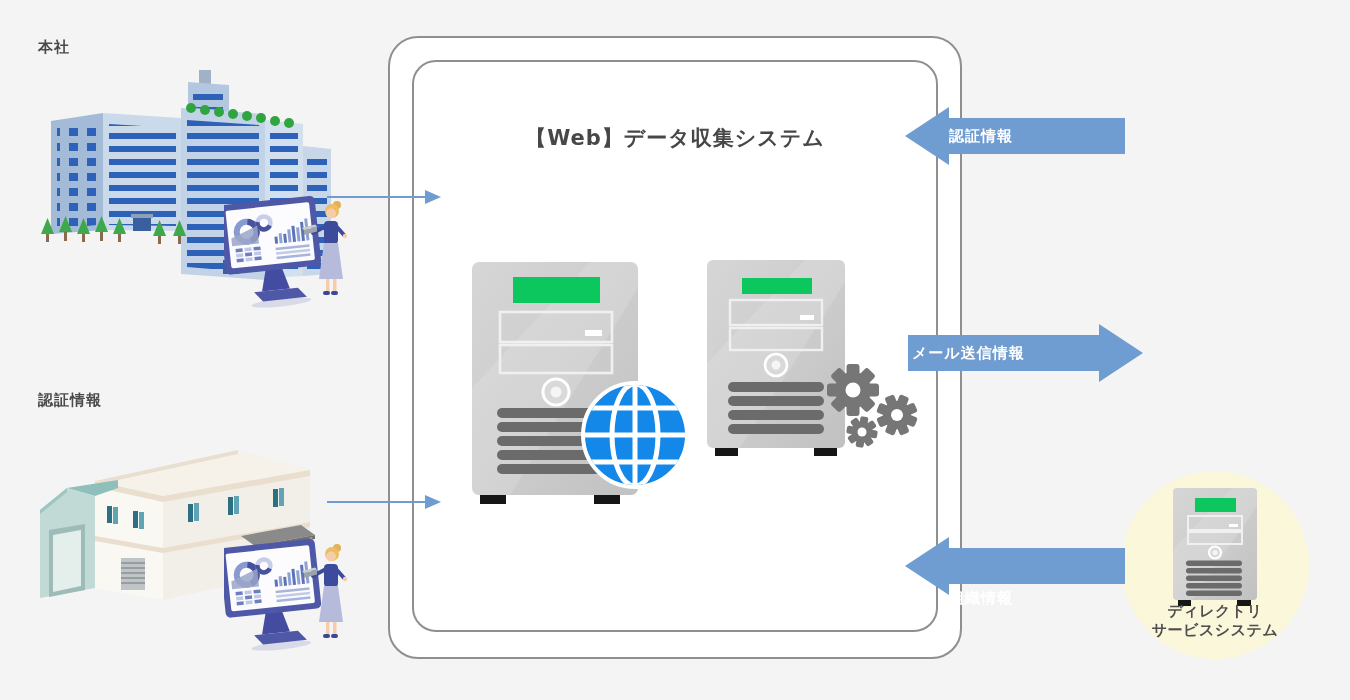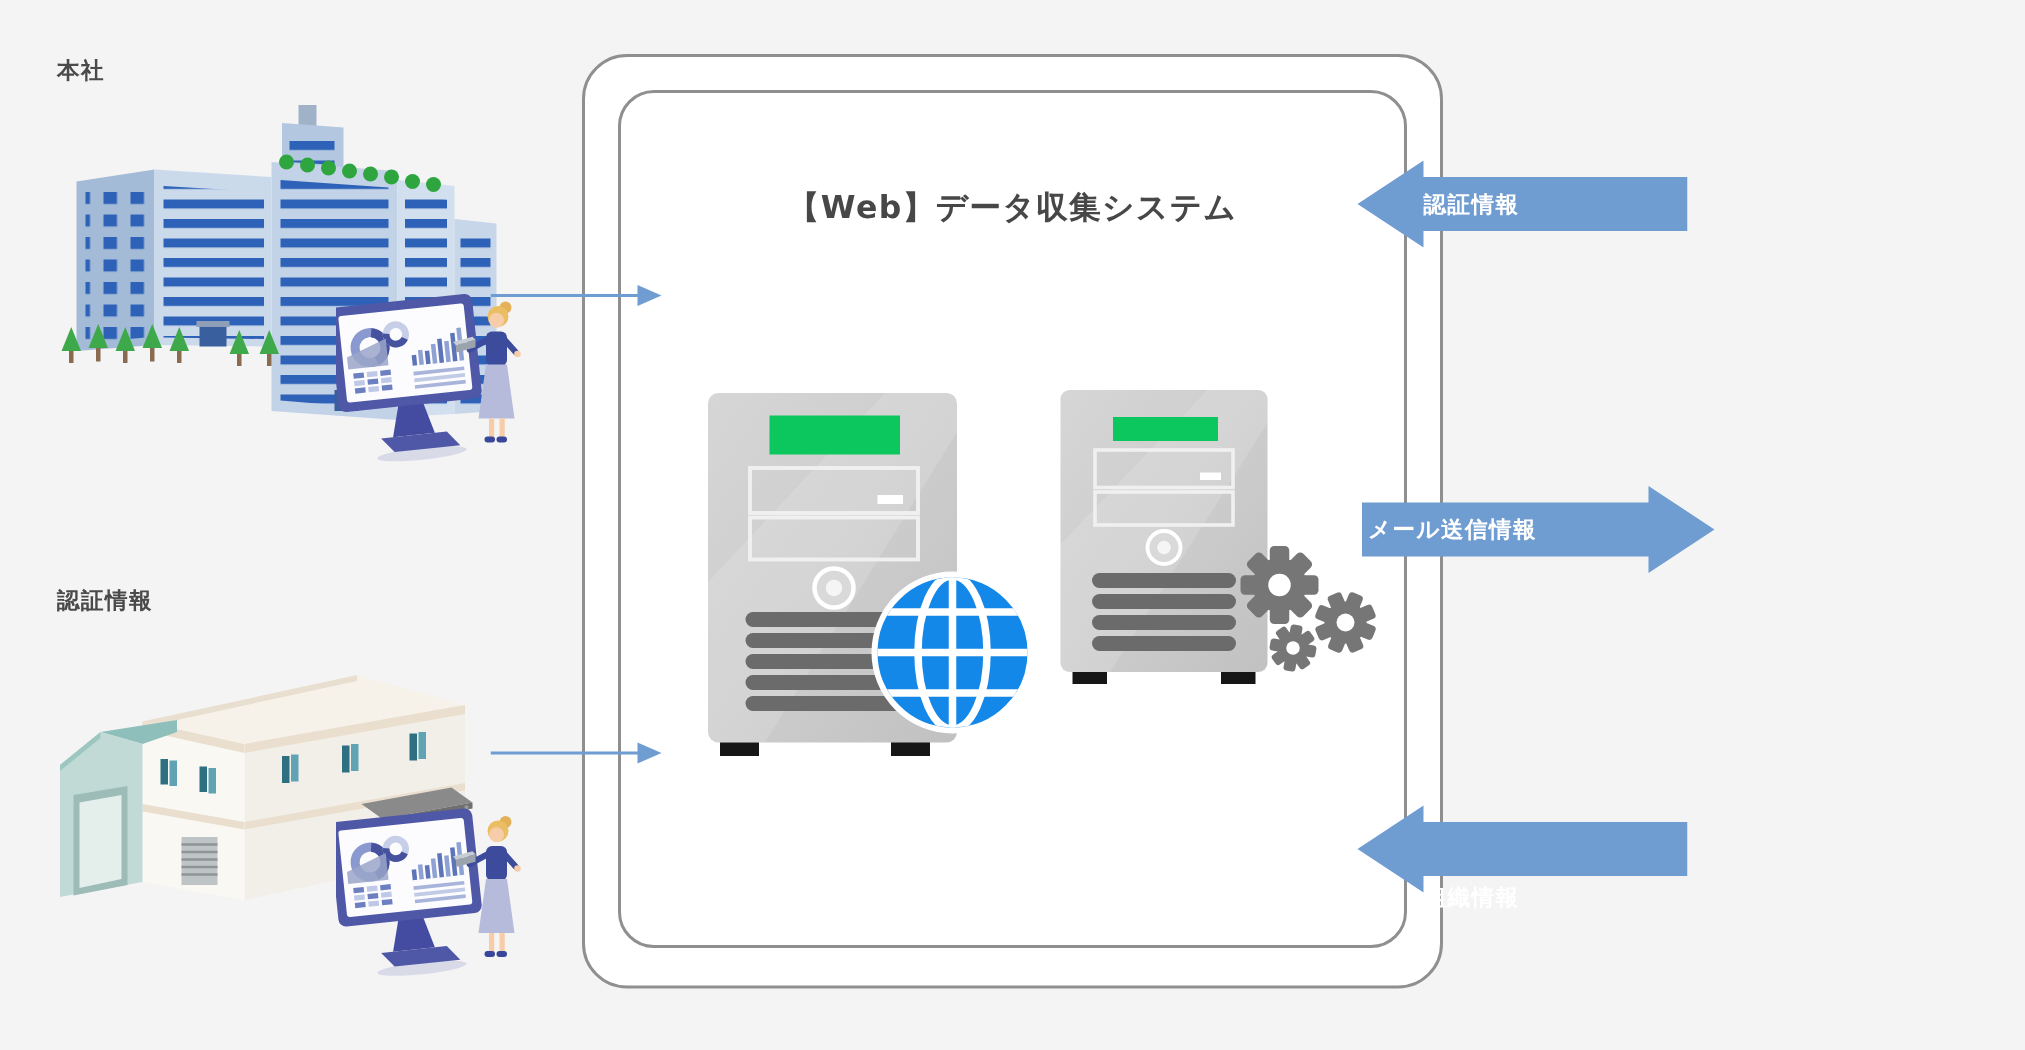--- a/index.html
+++ b/index.html
@@ -357,20 +357,27 @@
     <line x1="0" y1="8" x2="99" y2="8" stroke="#6f9cd1" stroke-width="2"></line>
     <polygon points="98,1 114,8 98,15" fill="#6f9cd1"></polygon>
   </svg>
   <svg class="abs" style="left:327px;top:494px" width="115" height="16" viewBox="0 0 115 16">
     <line x1="0" y1="8" x2="99" y2="8" stroke="#6f9cd1" stroke-width="2"></line>
     <polygon points="98,1 114,8 98,15" fill="#6f9cd1"></polygon>
   </svg>
 
 
 
+  <div class="ext-circle" style="left:1121px;top:471px">
+    <svg class="abs" style="left:51px;top:17px" width="86" height="120" viewBox="0 0 86 120">
+        <use href="#mini-server"></use>
+      </svg>
+    <div class="ext-label" style="top:131px">ディレクトリ
+サービスシステム</div>
+  </div>
 
   <svg class="abs" style="left:905px;top:107px" width="220" height="58" viewBox="0 0 220 58">
     <polygon points="0,29 44,0 44,11 220,11 220,47 44,47 44,58" fill="#6f9cd1"></polygon>
   </svg>
   <div class="flow-label" style="left:949px;top:118px;width:176px">認証情報</div>
 
   <svg class="abs" style="left:908px;top:324px" width="235" height="58" viewBox="0 0 235 58">
     <polygon points="235,29 191,0 191,11 0,11 0,47 191,47 191,58" fill="#6f9cd1"></polygon>
   </svg>
   <div class="flow-label" style="left:912px;top:335px;width:191px">メール送信情報</div>

